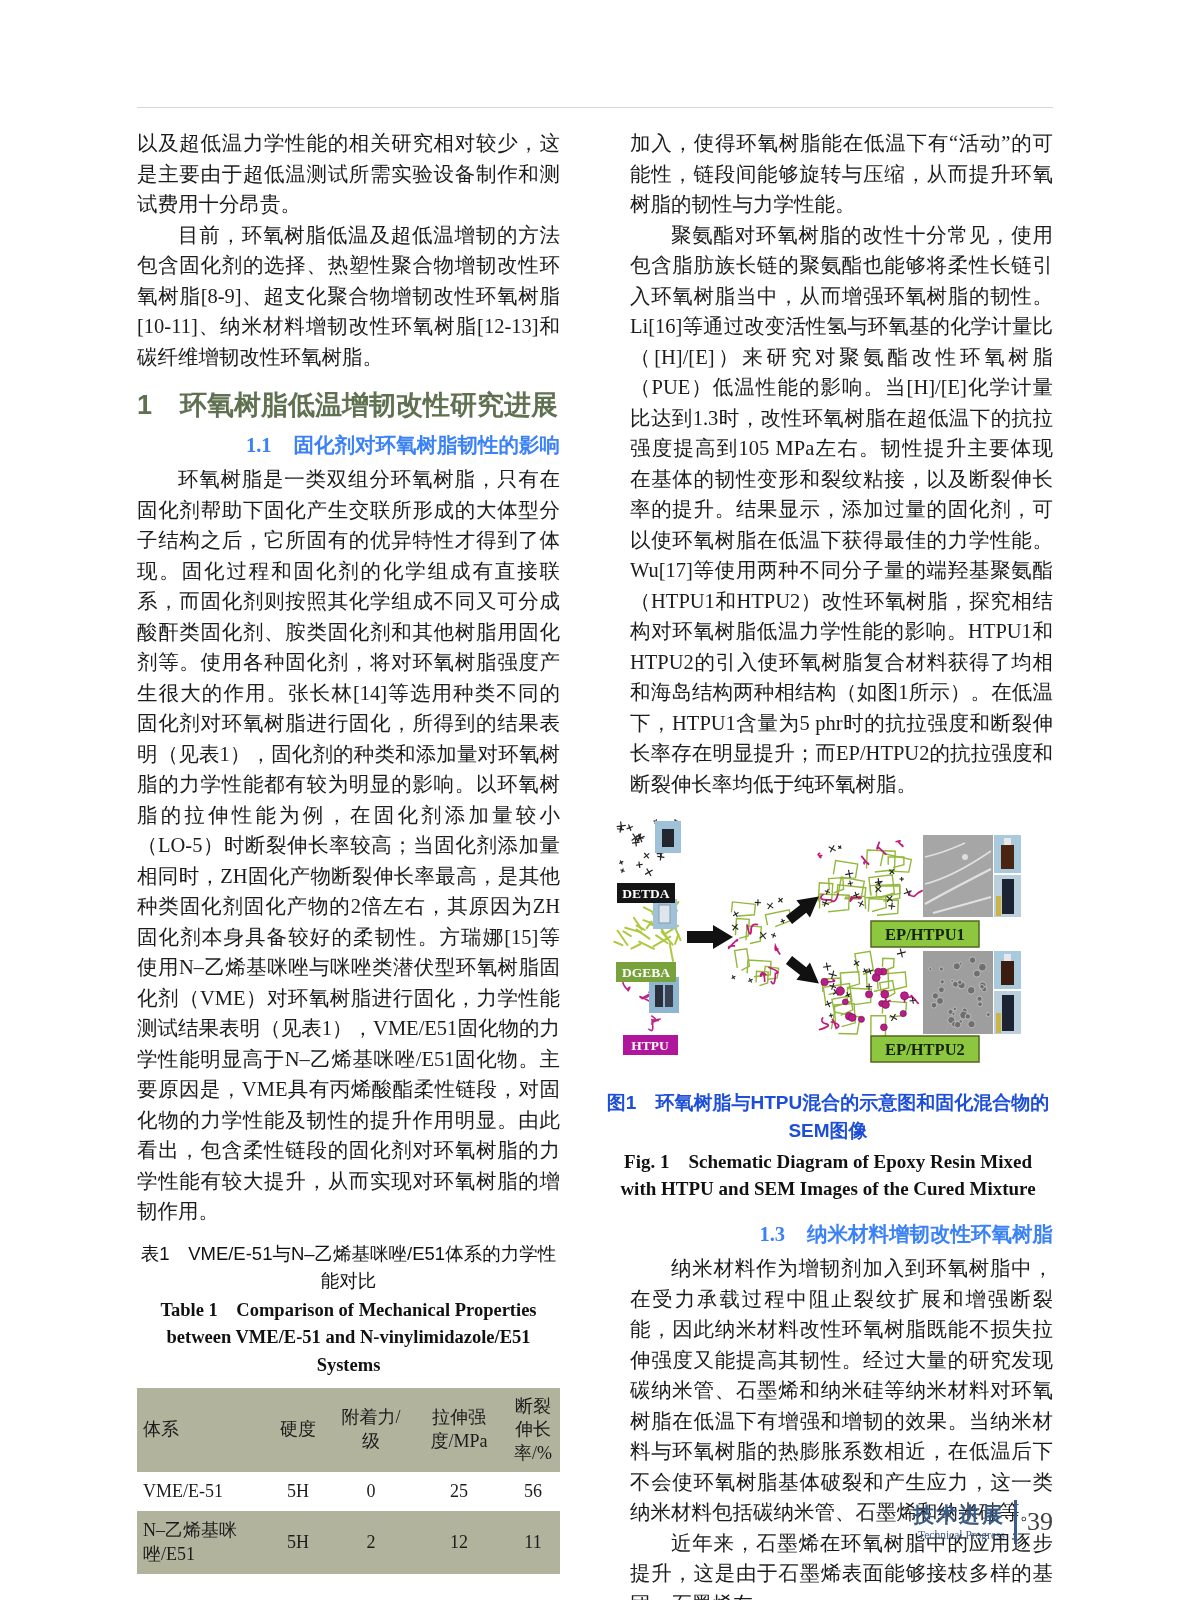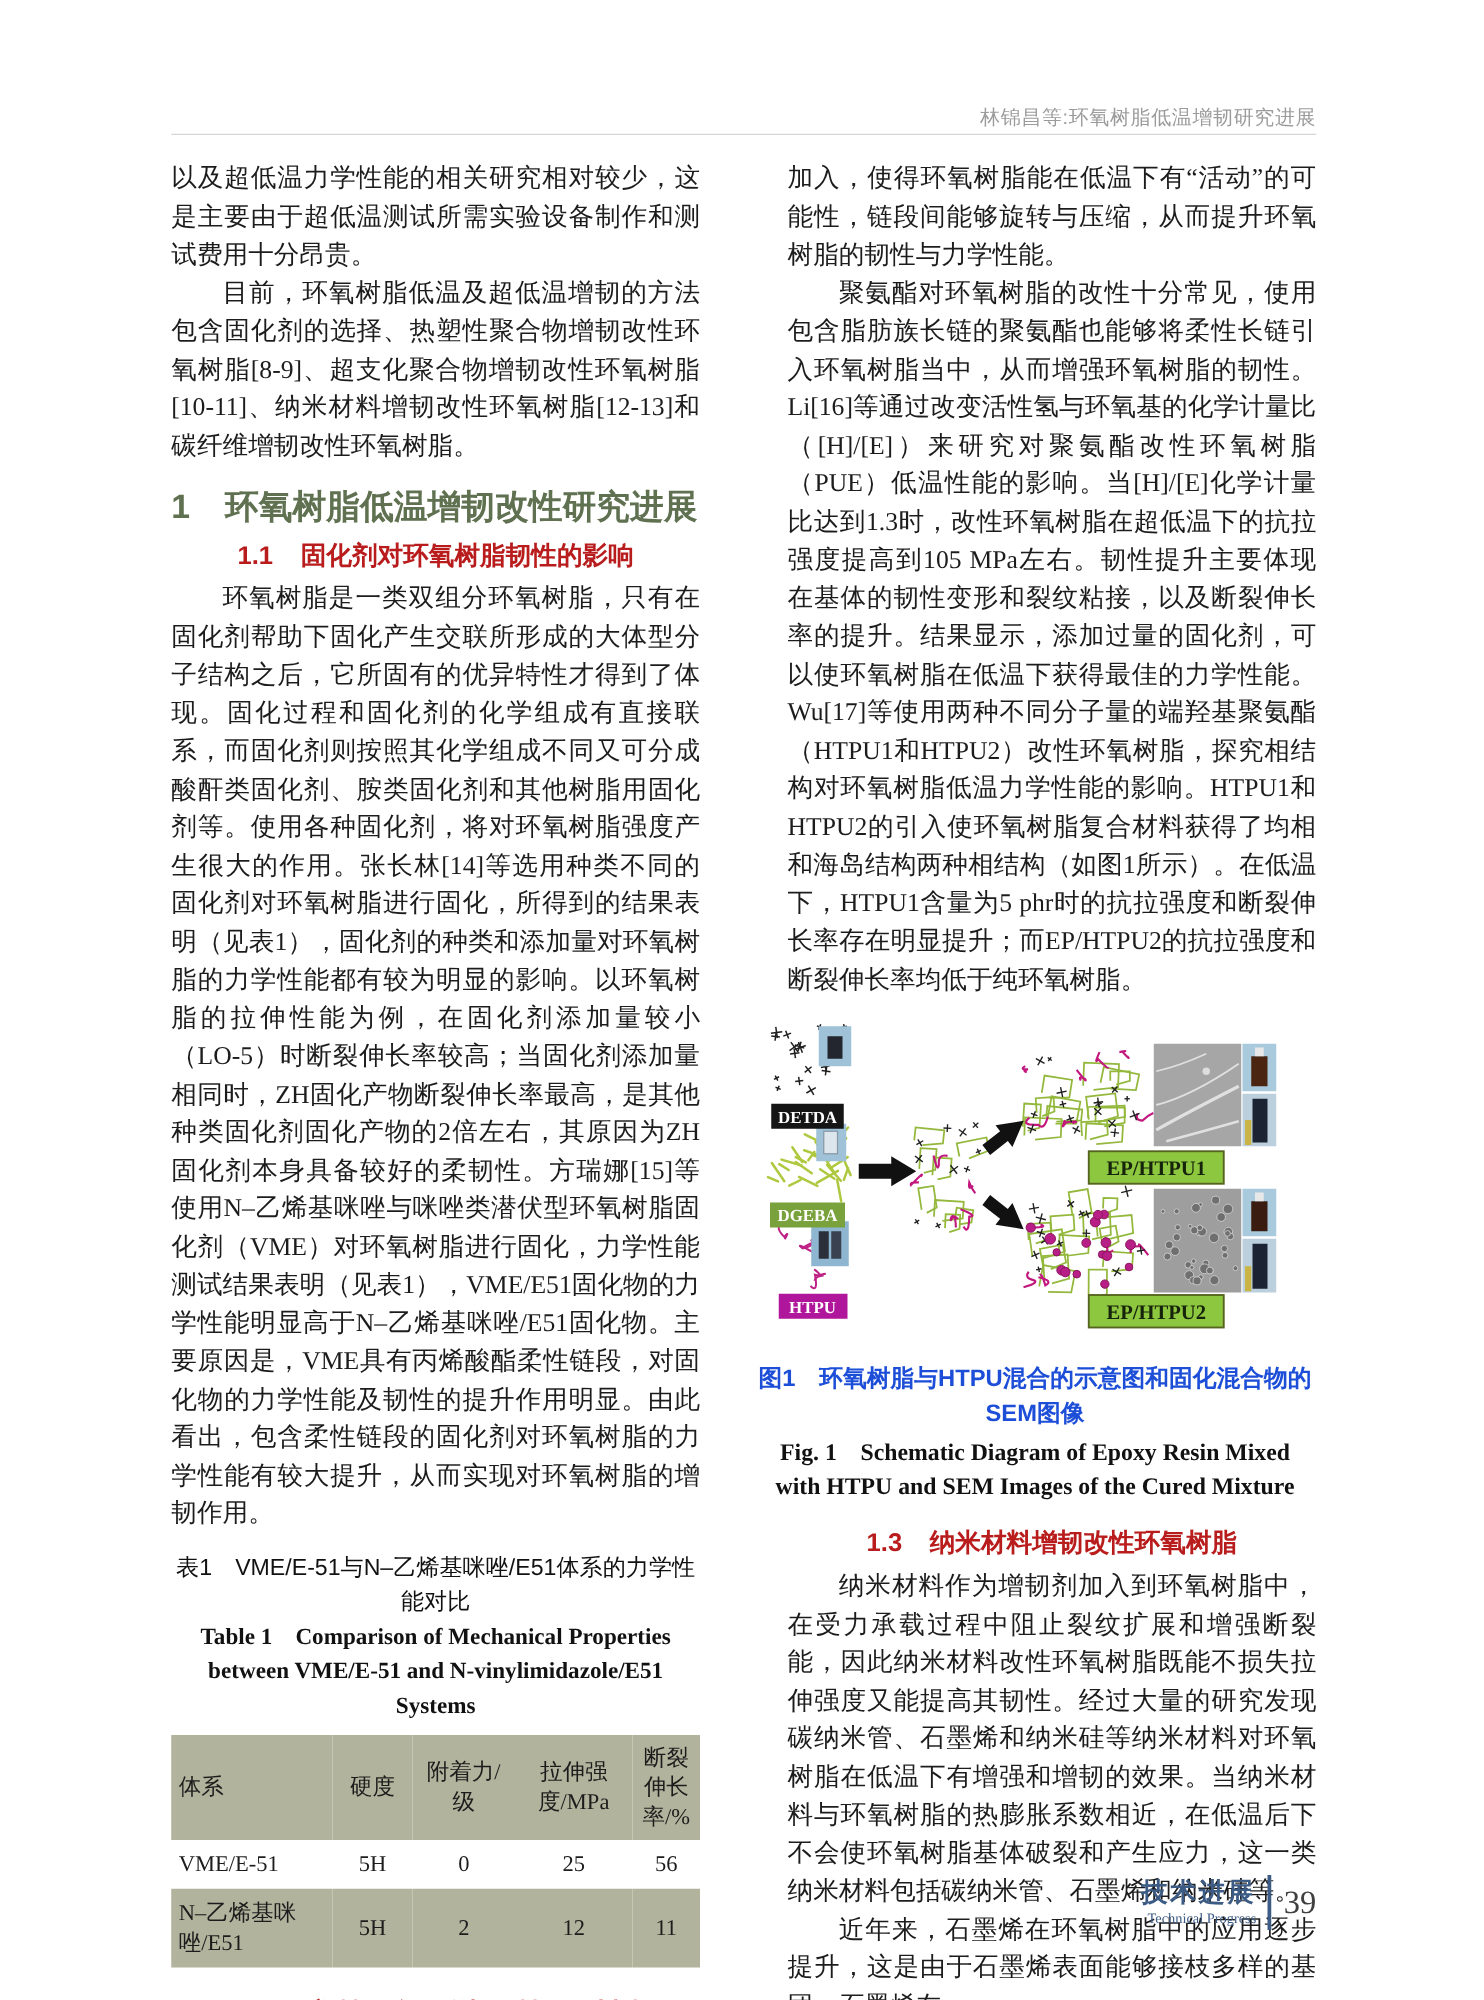--- a/index.html
+++ b/index.html
@@ -10,22 +10,22 @@
   .header-rule{position:absolute;top:107px;left:137px;width:916px;height:1px;background:#d6d6d6;}
   .col{position:absolute;top:128px;width:423px;font-size:20.5px;line-height:30.5px;
         text-align:justify;text-justify:inter-ideograph;}
   .col-left{left:137px;}
   .col-right{left:630px;}
   .col p{margin:0;}
   .indent{text-indent:2em;}
   h1.sec{font-family:"Liberation Sans","DejaVu Sans",sans-serif;color:#5f7150;font-size:27px;
         font-weight:bold;margin:17px 0 9px 0;line-height:1.25;text-align:left;text-indent:0;}
   h1.sec .sec-num{margin-right:28px;}
-  h2.subsec{font-family:Liberation Sans, sans-serif;color:#b91c1c;font-size:20.5px;
-        font-weight:bold;margin:9px 0 6px 0;line-height:1.3;text-align:center;text-indent:0;}
+  h2.subsec{font-family:Liberation Serif, serif;color:#3b82f6;font-size:20.5px;
+        font-weight:bold;margin:9px 0 6px 0;line-height:1.3;text-align:right;text-indent:0;}
   h2.subsec .sub-num{margin-right:22px;}
   .tbl-caption-zh{font-family:"Liberation Sans","DejaVu Sans",sans-serif;font-weight:normal;
         font-size:18.5px;text-align:center;margin-top:14px;line-height:1.45;color:#111;}
   .tbl-caption-en{font-family:"Liberation Serif","DejaVu Serif",serif;font-weight:bold;
         font-size:18.5px;text-align:center;line-height:1.5;margin:2px 10px 8px 10px;color:#111;}
   table.mech{width:100%;border-collapse:collapse;font-size:18px;line-height:1.3;text-align:center;}
   table.mech th{background:#b2b39c;font-weight:normal;padding:7px 3px;vertical-align:middle;}
   table.mech td{padding:8px 3px;vertical-align:middle;}
   table.mech .c0{text-align:left;padding-left:6px;width:120px;}
   table.mech .c1{width:58px;}
@@ -44,21 +44,20 @@
   .f-en{font-family:"Liberation Serif","DejaVu Serif",serif;font-size:11.5px;color:#3d5c85;margin-top:3px;}
   .f-bar{width:3px;background:#3d5c85;}
   .f-num{font-family:"Liberation Serif","DejaVu Serif",serif;font-size:26px;color:#404040;
         padding-left:10px;align-self:center;}
 </style>
 </head>
 <body>
 
 <div class="page">
 
-  <div class="running-header">林锦昌等:环氧树脂低温增韧研究进展</div>
   <div class="header-rule"></div>
 
   <div class="col col-left">
     <p>以及超低温力学性能的相关研究相对较少，这是主要由于超低温测试所需实验设备制作和测试费用十分昂贵。</p>
     <p class="indent">目前，环氧树脂低温及超低温增韧的方法包含固化剂的选择、热塑性聚合物增韧改性环氧树脂[8-9]、超支化聚合物增韧改性环氧树脂[10-11]、纳米材料增韧改性环氧树脂[12-13]和碳纤维增韧改性环氧树脂。</p>
 
     <h1 class="sec"><span class="sec-num">1</span><span>环氧树脂低温增韧改性研究进展</span></h1>
 
     <h2 class="subsec"><span class="sub-num">1.1</span><span>固化剂对环氧树脂韧性的影响</span></h2>
 

